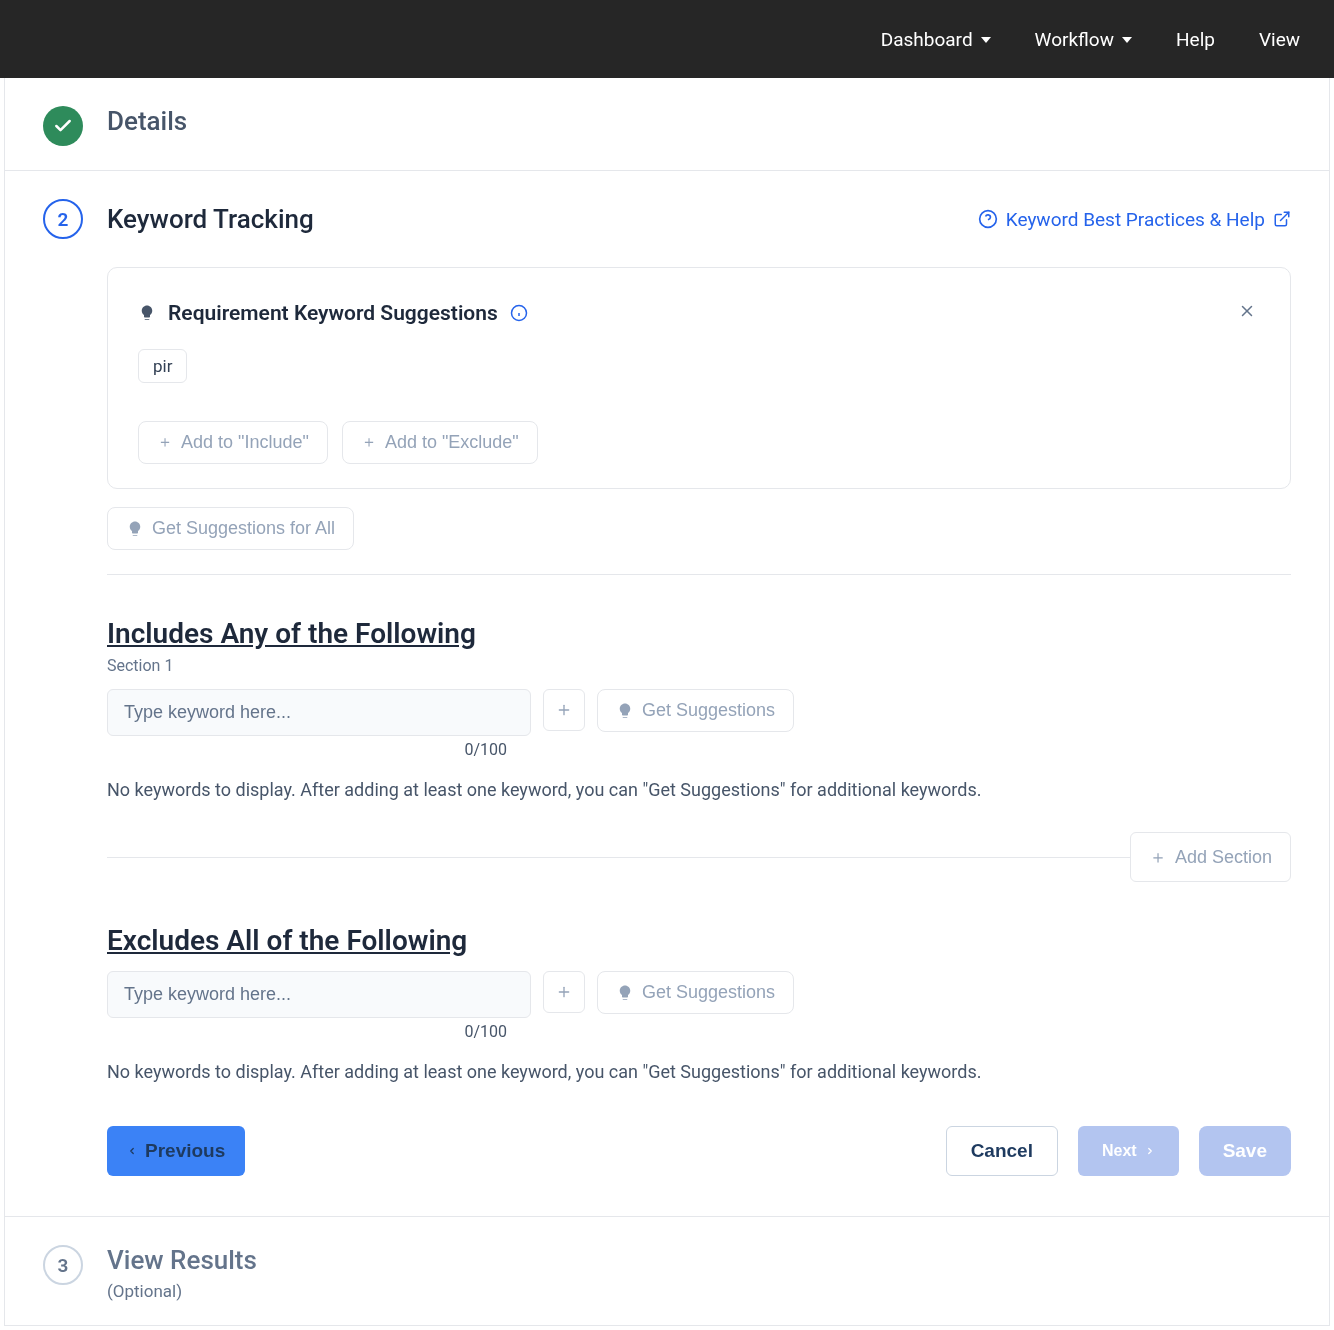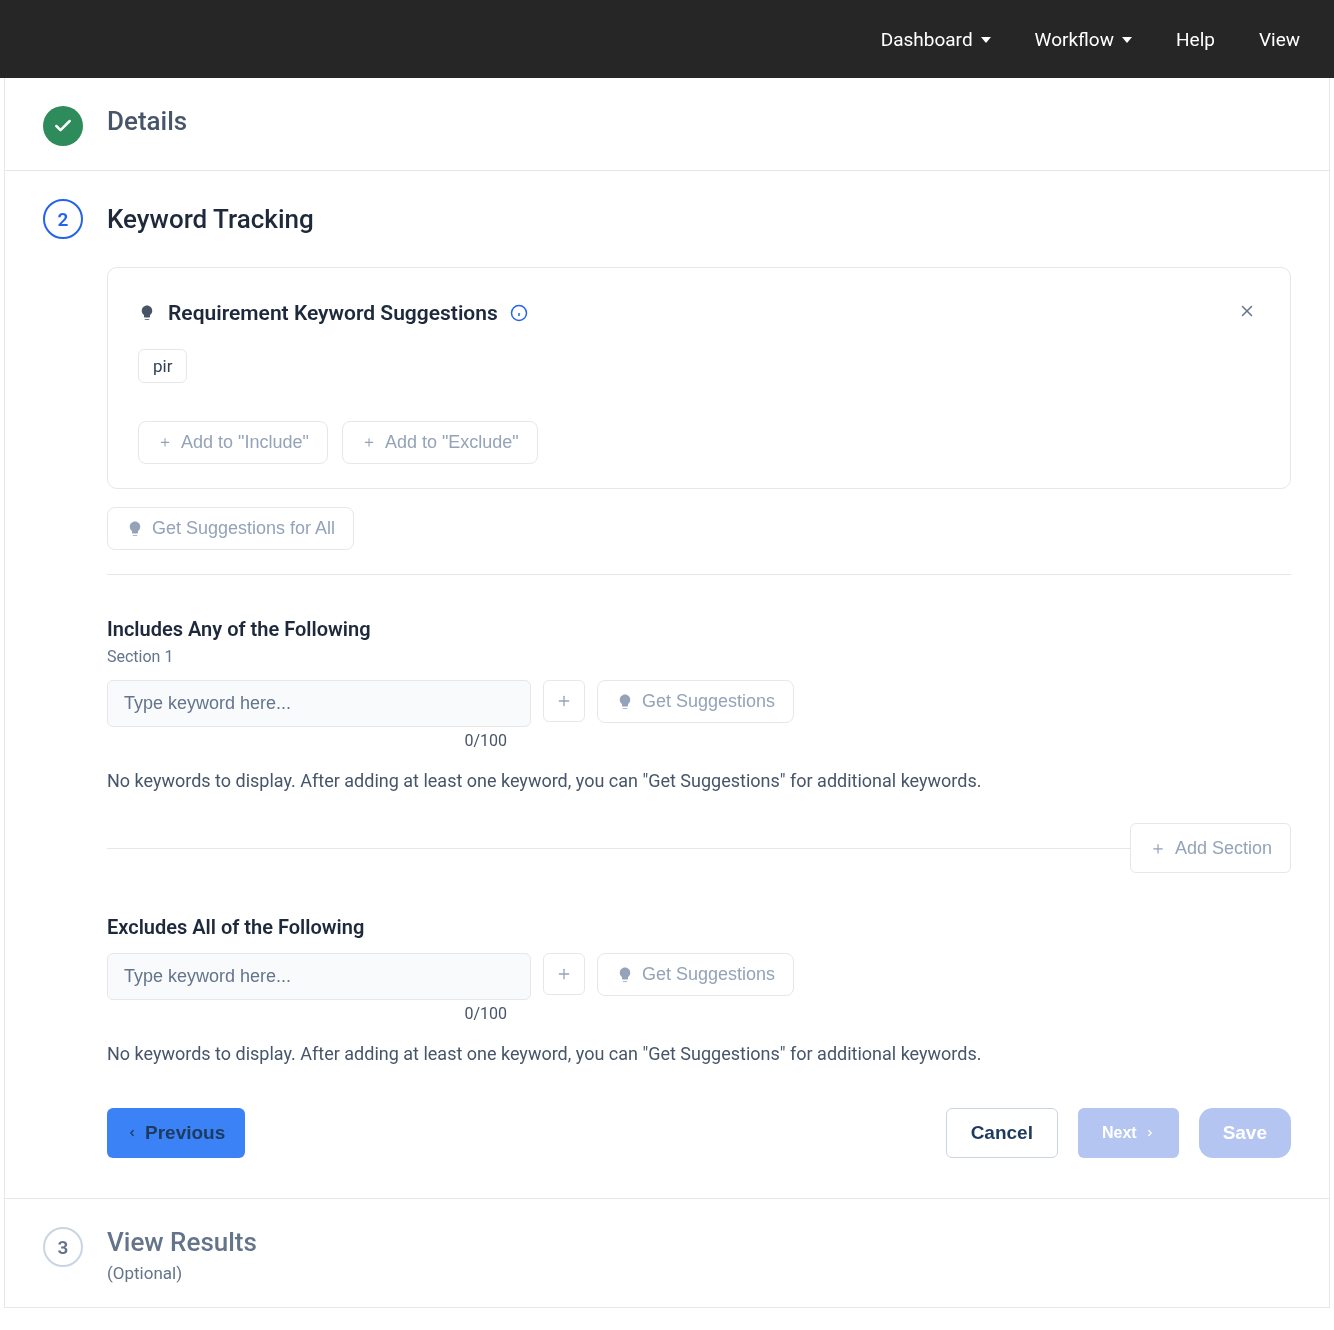--- a/index.html
+++ b/index.html
@@ -69,21 +69,21 @@
   .btn-row { display: flex; gap: 14px; margin-top: 38px; }
   .btn {
     display: inline-flex; align-items: center; gap: 8px;
     border: 1px solid #e5e7eb; border-radius: 8px;
     padding: 10px 18px; font-size: 18px; background: #fff;
     color: #94a3b8; cursor: pointer;
   }
   .btn.ghosted { color: #94a3b8; }
   .plus-small { font-size: 16px; color: #94a3b8; }
   .section-block { margin-top: 42px; }
-  .section-heading { font-size: 20px; font-weight: 600; color: #1e293b; }
+  .section-heading { font-size: 28px; font-weight: 600; color: #1e293b; text-decoration: underline; }
   .section-label { font-size: 16px; color: #64748b; margin-top: 6px; }
   .input-row { display: flex; gap: 12px; margin-top: 14px; align-items: flex-start; }
   .keyword-input {
     width: 424px; background: #f8fafc; border: 1px solid #e5e7eb;
     border-radius: 6px; padding: 12px 16px; font-size: 18px; color: #334155;
   }
   .keyword-input::placeholder { color: #64748b; }
   .icon-btn {
     width: 42px; height: 42px; border: 1px solid #e5e7eb; border-radius: 6px;
     display: flex; align-items: center; justify-content: center;
@@ -109,21 +109,21 @@
   .btn-cancel {
     background: #fff; border: 1px solid #cbd5e1; border-radius: 6px;
     padding: 13px 24px; font-size: 19px; font-weight: 600; color: #1e3a5f; cursor: pointer;
   }
   .btn-next {
     background: #b3c5f0; border: none; border-radius: 6px;
     padding: 12px 24px; font-size: 16px; font-weight: 700; color: #fff; cursor: pointer;
     display: inline-flex; align-items: center; gap: 8px;
   }
   .btn-save {
-    background: #b3c5f0; border: none; border-radius: 14px;
+    background: #b3c5f0; border: none; border-radius: 8px;
     padding: 12px 24px; font-size: 19px; font-weight: 600; color: #fff; cursor: pointer;
   }
   .bulb-icon { width: 18px; height: 18px; }
   .info-icon { width: 18px; height: 18px; }
   .question-icon { width: 20px; height: 20px; }
   .external-icon { width: 18px; height: 18px; }
   .chev-left { display: inline-block; }
   .chev-right { display: inline-block; }
   hr.inner-divider { border: none; border-top: 1px solid #e5e7eb; margin-top: 24px; }
 </style>
@@ -159,20 +159,33 @@
   </div>
 
   <div class="section-row" style="display:block; padding-bottom:40px;">
     <div class="section-head">
       <div style="display:flex; align-items:center; gap:24px;">
         <div class="step-circle step-active">
           <span>2</span>
         </div>
         <div class="section-title active">Keyword Tracking</div>
       </div>
+      <a href="#" class="help-link">
+        <svg class="question-icon" viewBox="0 0 24 24" fill="none" stroke="#2563eb" stroke-width="2">
+            <circle cx="12" cy="12" r="10"></circle>
+            <path d="M9.09 9a3 3 0 0 1 5.83 1c0 2-3 3-3 3"></path>
+            <line x1="12" y1="17" x2="12" y2="17"></line>
+          </svg>
+        <span>Keyword Best Practices &amp; Help</span>
+        <svg class="external-icon" viewBox="0 0 24 24" fill="none" stroke="#2563eb" stroke-width="2" stroke-linecap="round">
+            <path d="M18 13v6a2 2 0 0 1-2 2H5a2 2 0 0 1-2-2V8a2 2 0 0 1 2-2h6"></path>
+            <polyline points="15 3 21 3 21 9"></polyline>
+            <line x1="10" y1="14" x2="21" y2="3"></line>
+          </svg>
+      </a>
     </div>
 
     <div class="content">
 
       <div class="card">
         <div class="card-head">
           <div class="card-title">
             <svg class="bulb-icon" viewBox="0 0 24 24" fill="#475569">
                 <path d="M9 21h6v-1H9v1zm3-19C8.14 2 5 5.14 5 9c0 2.38 1.19 4.47 3 5.74V17c0 .55.45 1 1 1h6c.55 0 1-.45 1-1v-2.26c1.81-1.27 3-3.36 3-5.74 0-3.86-3.14-7-7-7z"></path>
               </svg>

